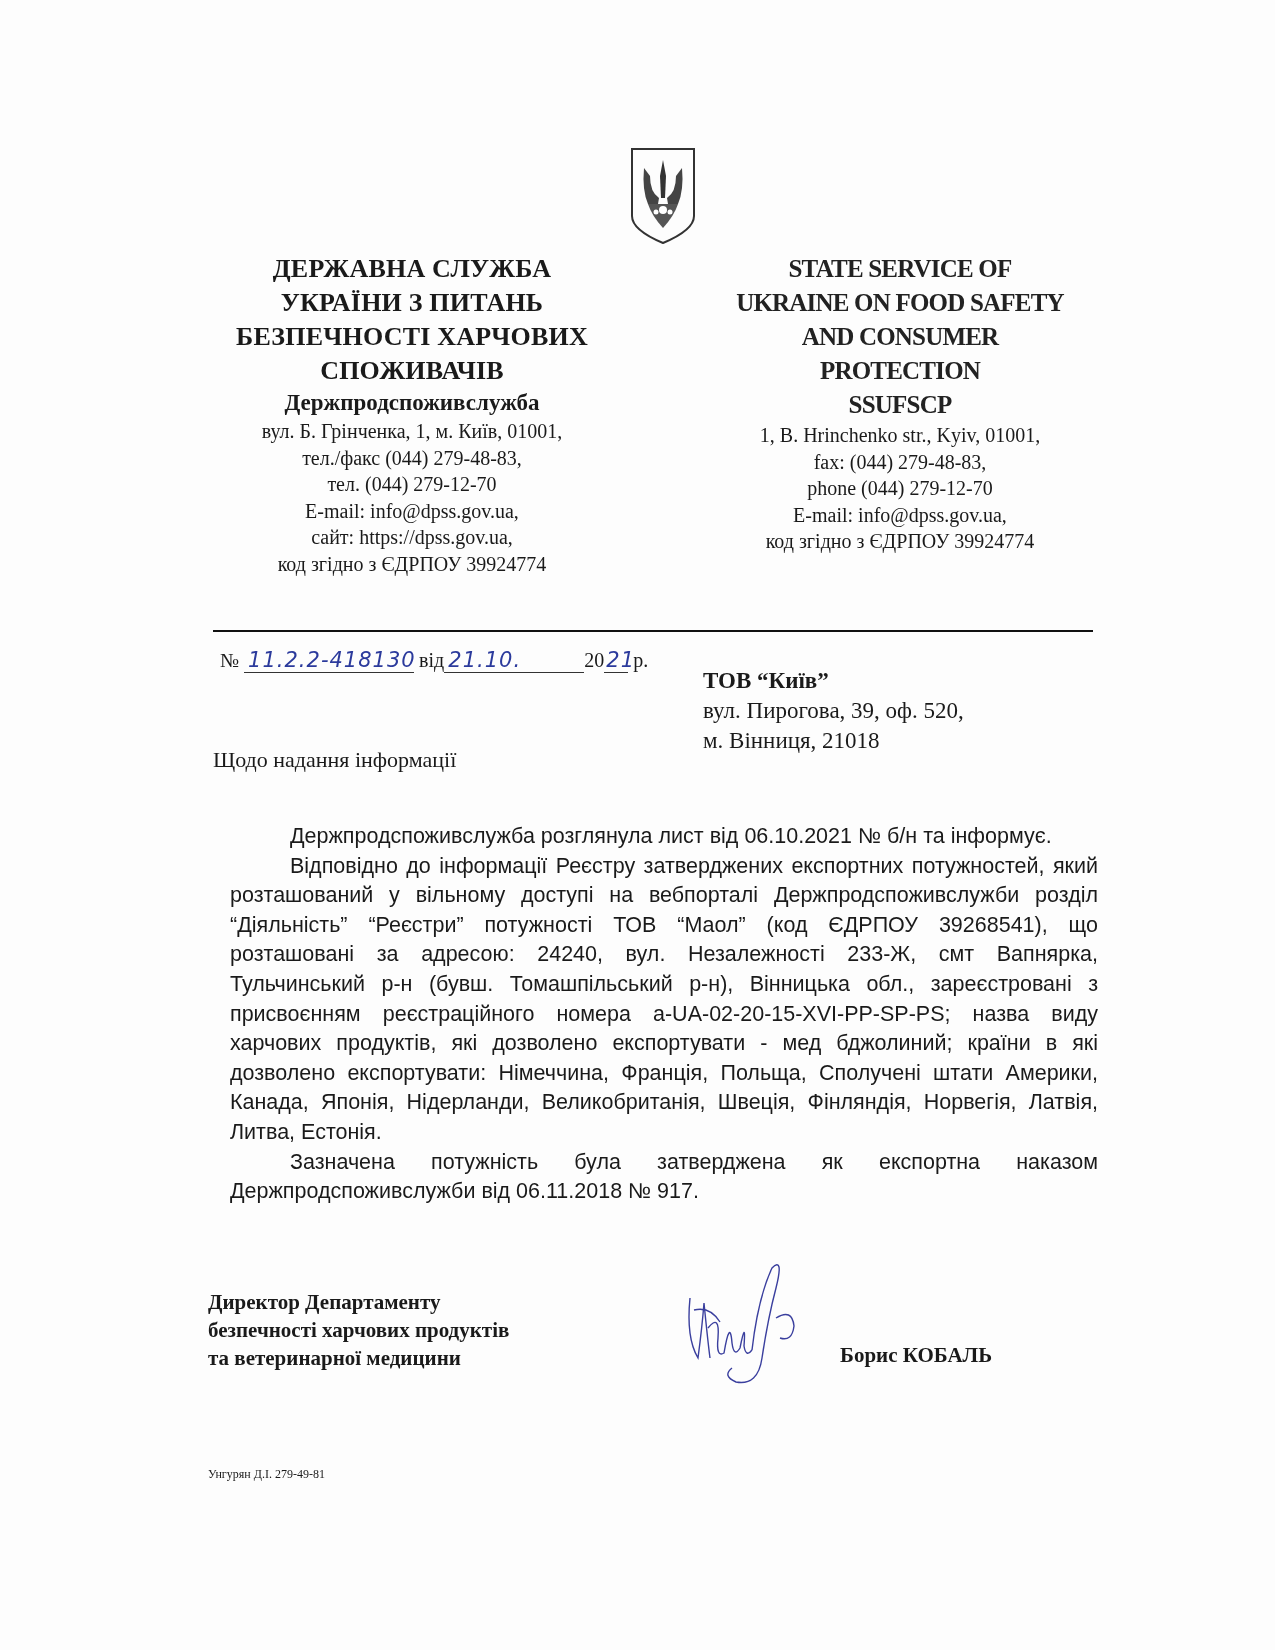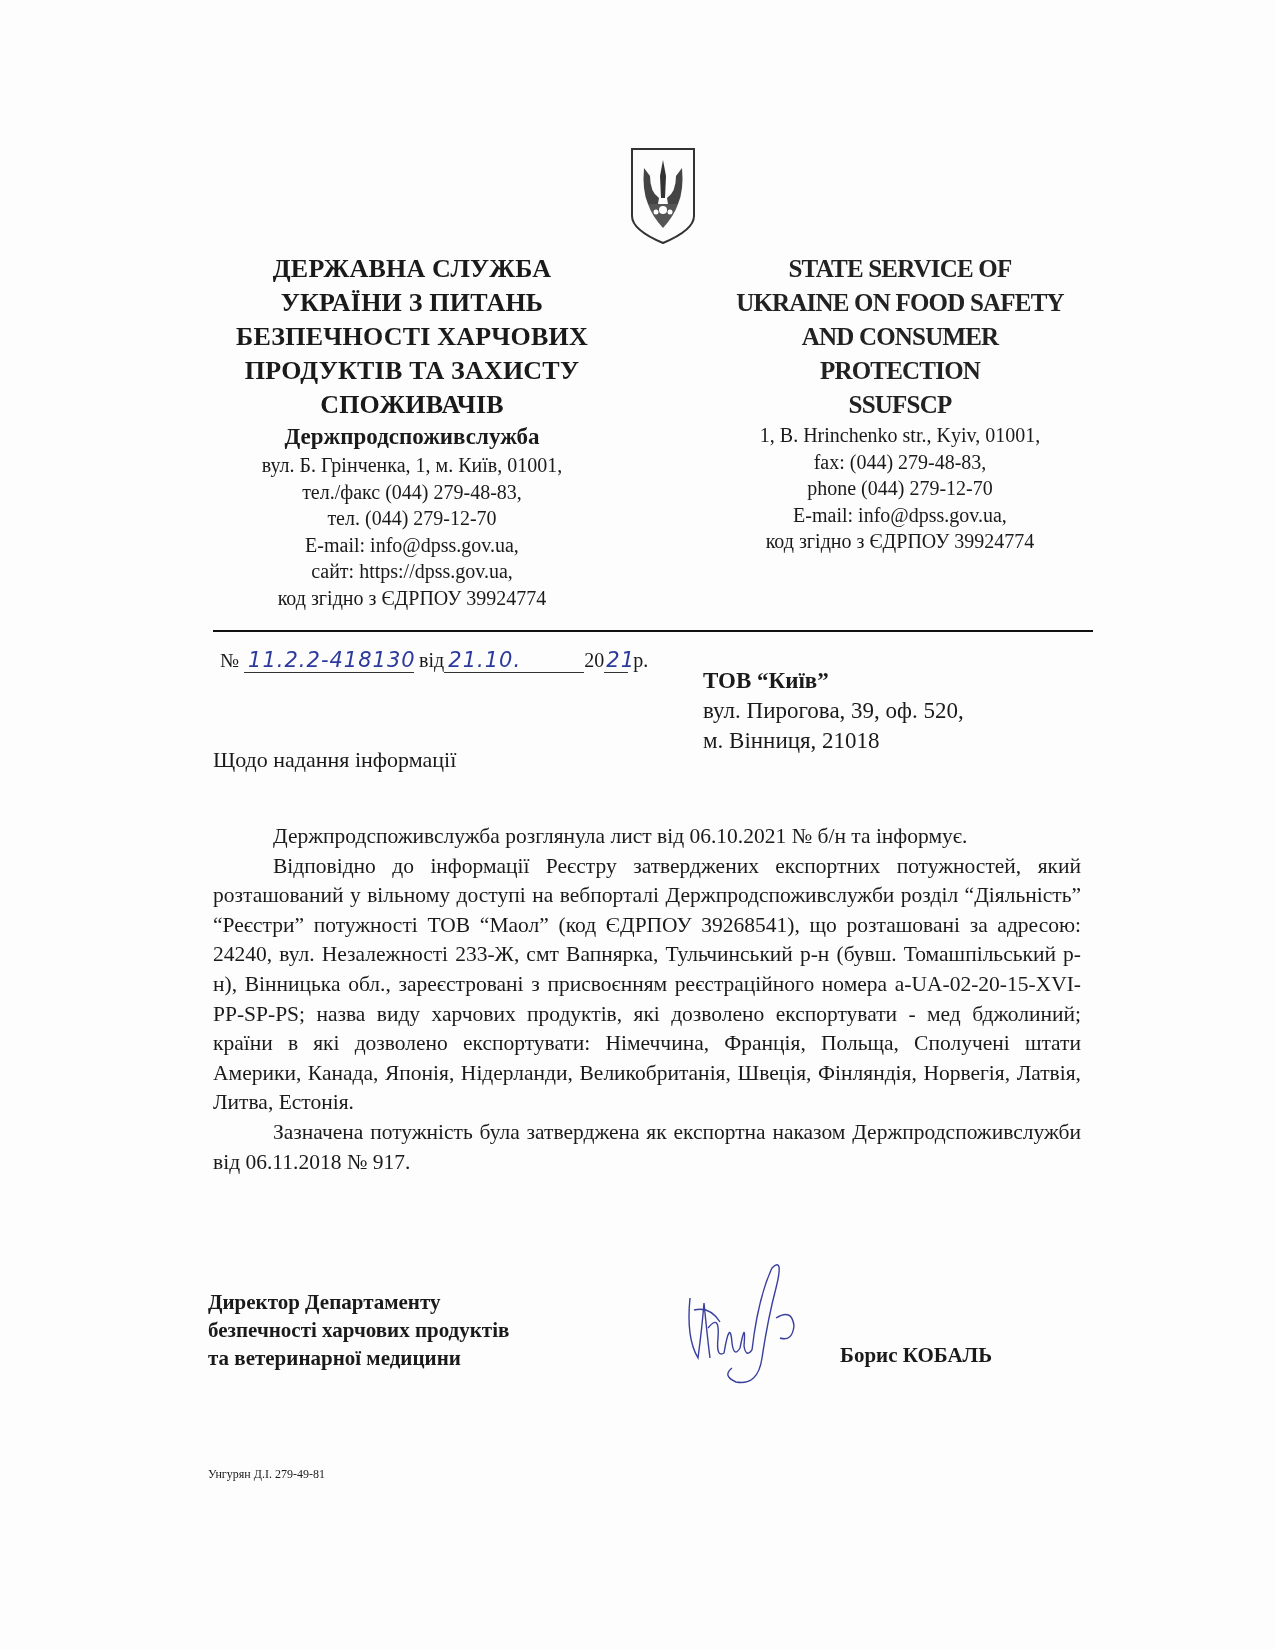--- a/index.html
+++ b/index.html
@@ -19,22 +19,22 @@
   .divider { left: 213px; top: 630px; width: 880px; height: 2px; background: #111; }
   .regline { left: 220px; top: 632px; font-size: 20px; white-space: nowrap; }
   .hand { font-family: "DejaVu Sans", sans-serif; font-style: italic; color: #2b3a9c; font-size: 21px;
           display: inline-block; border-bottom: 1.5px solid #333; padding: 16px 6px 0 4px; letter-spacing: 1px; }
   .hand.num { width: 160px; }
   .hand.date { width: 130px; }
   .hand.yr { width: 20px; padding: 0 2px; }
   .recipient { left: 703px; top: 666px; font-size: 23px; line-height: 30px; }
   .recipient .name { font-weight: bold; }
   .subject { left: 213px; top: 747px; font-size: 22px; }
-  .body { left: 213px; top: 822px; width: 868px; font-size: 21.5px; line-height: 29.6px;
-          text-align: justify; font-family: Liberation Serif, serif; }
+  .body { left: 230px; top: 822px; width: 868px; font-size: 21.5px; line-height: 29.6px;
+          text-align: justify; font-family: Liberation Sans, sans-serif; }
   .body p { margin: 0; text-indent: 60px; }
   .sig-left { left: 208px; top: 1288px; font-size: 21px; line-height: 28px; font-weight: bold; }
   .signature { left: 680px; top: 1258px; width: 130px; height: 130px; }
   .sig-name { left: 840px; top: 1343px; font-size: 21px; font-weight: bold; }
   .footer { left: 208px; top: 1467px; font-size: 12px; }
 </style>
 </head>
 <body>
 
 <div class="abs emblem">
@@ -47,21 +47,20 @@
     <circle cx="35" cy="64" r="4" fill="#fff"></circle>
     <circle cx="28" cy="66" r="2.5" fill="#fff"></circle>
     <circle cx="42" cy="66" r="2.5" fill="#fff"></circle>
   </svg>
 </div>
 
 <div class="abs hdr-col hdr-left">
   <div class="hdr-title">ДЕРЖАВНА СЛУЖБА</div>
   <div class="hdr-title">УКРАЇНИ З ПИТАНЬ</div>
   <div class="hdr-title">БЕЗПЕЧНОСТІ ХАРЧОВИХ</div>
-  <div class="hdr-title">ПРОДУКТІВ ТА ЗАХИСТУ</div>
   <div class="hdr-title">СПОЖИВАЧІВ</div>
   <div class="hdr-short">Держпродспоживслужба</div>
   <div class="hdr-line">вул. Б. Грінченка, 1, м. Київ, 01001,</div>
   <div class="hdr-line">тел./факс (044) 279-48-83,</div>
   <div class="hdr-line">тел. (044) 279-12-70</div>
   <div class="hdr-line">E-mail: info@dpss.gov.ua,</div>
   <div class="hdr-line">сайт:  https://dpss.gov.ua,</div>
   <div class="hdr-line">код згідно з ЄДРПОУ 39924774</div>
 </div>
 

